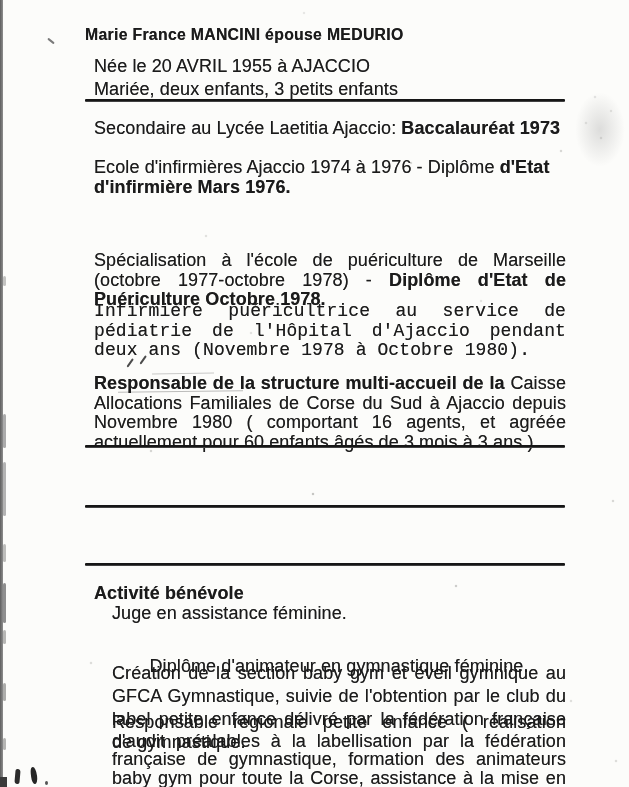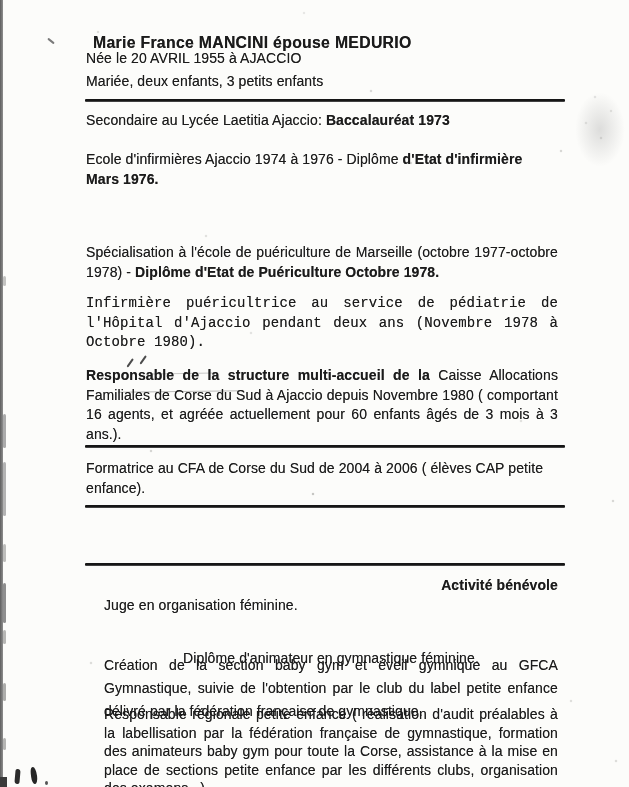--- a/index.html
+++ b/index.html
@@ -7,29 +7,29 @@
     position:relative;
     width:629px;height:787px;
     background:#fcfcfa;
     overflow:hidden;
     font-family:"Liberation Sans", sans-serif;
     color:#1b1b1b;
   }
   
   .txt{
     position:absolute;left:86px;width:472px;
-    font-size:14px;line-height:19.5px;letter-spacing:.1px;
-    margin:0;
+    font-size:18px;line-height:19.5px;letter-spacing:.1px;
+    margin:8px;
     text-shadow:0 0 .5px rgba(27,27,27,.6);
   }
   .jst{text-align:justify;}
   .b{font-weight:bold;}
   .indent{left:104px;width:454px;}
   .title{
-    position:absolute;left:85px;top:26px;margin:8px;
+    position:absolute;left:85px;top:26px;margin:0;
     font-size:15.8px;font-weight:bold;letter-spacing:.3px;
     text-shadow:0 0 .6px rgba(20,20,20,.7);
   }
   .rule{
     position:absolute;left:85px;width:480px;height:2.6px;
     background:linear-gradient(180deg,#161616 55%,#5a5a5a 100%);
     border-radius:1px;
   }
   
   .edge-bar{position:absolute;left:0;top:0;width:3px;height:787px;
@@ -73,21 +73,21 @@
   .birth{top:49px;} .family{top:72px;}
   .r1{top:99px;} .r2{top:445px;} .r3{top:505px;} .r4{top:563px;}
   .p-secondaire{top:111px;}
   .p-ecole{top:150px;}
   .p-pasteur{top:188px;}
   .p-puericulture{top:243px;}
   .p-pediatrie{top:294px;font-family:Liberation Mono, monospace;}
   .p-caf{top:366px;}
   .p-formatrice{top:459px;}
   .p-jurys{top:518px;}
-  .benevole-title{top:576px;text-align:right;}
+  .benevole-title{top:576px;}
   .it0{top:596px;} .it1{top:649px;text-align:center;} .it2{top:634px;}
   .it3{top:654px;line-height:23px;}
   .it4{top:705px;line-height:18.5px;}
 </style>
 </head>
 <body>
 
 <div class="page">
 
   <div class="edge-bar"></div>
@@ -123,26 +123,25 @@
 
 
   <p class="txt jst p-puericulture"><span>Spécialisation à l'école de puériculture de Marseille (octobre 1977-octobre 1978) - </span><span class="b">Diplôme d'Etat de Puériculture Octobre 1978.</span></p>
 
   <p class="txt jst p-pediatrie">Infirmière puéricultrice au service de pédiatrie de l'Hôpital d'Ajaccio pendant deux ans (Novembre 1978 à Octobre 1980).</p>
 
   <p class="txt jst p-caf"><span class="b">Responsable de la structure multi-accueil de la </span><span>Caisse Allocations Familiales de Corse du Sud à Ajaccio depuis Novembre 1980 ( comportant 16 agents, et agréée actuellement pour 60 enfants âgés de 3 mois à 3 ans.).</span></p>
 
   <div class="rule r2"></div>
 
-  <p class="txt p-formatrice">Formatrice au CFA de Corse du Sud de 2004 à 2006 ( élèves CAP petite enfance).</p>
 
   <div class="rule r3"></div>
 
 
   <div class="rule r4"></div>
 
   <p class="txt b benevole-title">Activité bénévole</p>
-  <p class="txt indent it0">Juge en organisation féminine.</p>
+  <p class="txt indent it0">Juge en assistance féminine.</p>
   <p class="txt indent it1">Diplôme d'animateur en gymnastique féminine.</p>
   <p class="txt indent jst it3">Création de la section baby gym et éveil gymnique au GFCA Gymnastique, suivie de l'obtention par le club du label petite enfance délivré par la fédération française de gymnastique.</p>
   <p class="txt indent jst it4">Responsable régionale petite enfance  ( réalisation d'audit préalables à la labellisation par la fédération française de gymnastique, formation des animateurs baby gym pour toute la Corse, assistance à la mise en place de sections petite enfance par les différents clubs, organisation des examens...).</p>
 
 </div>
 
 </body></html>

